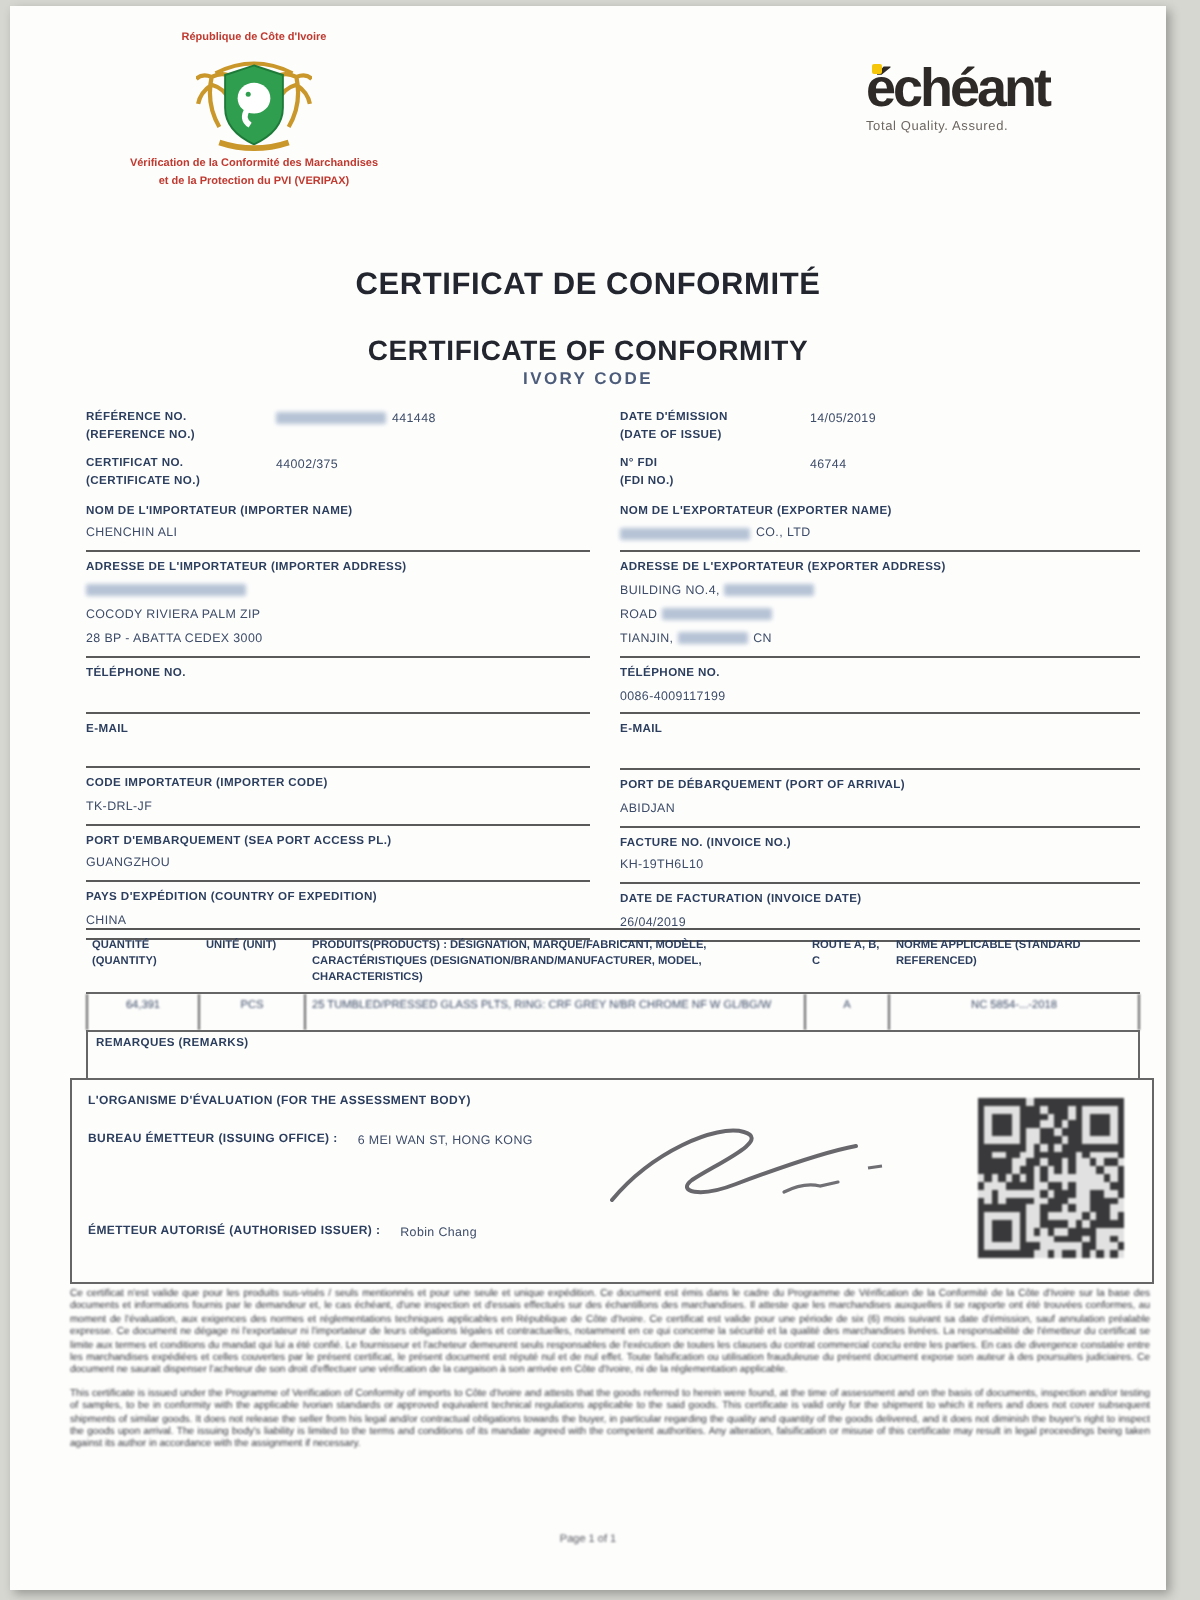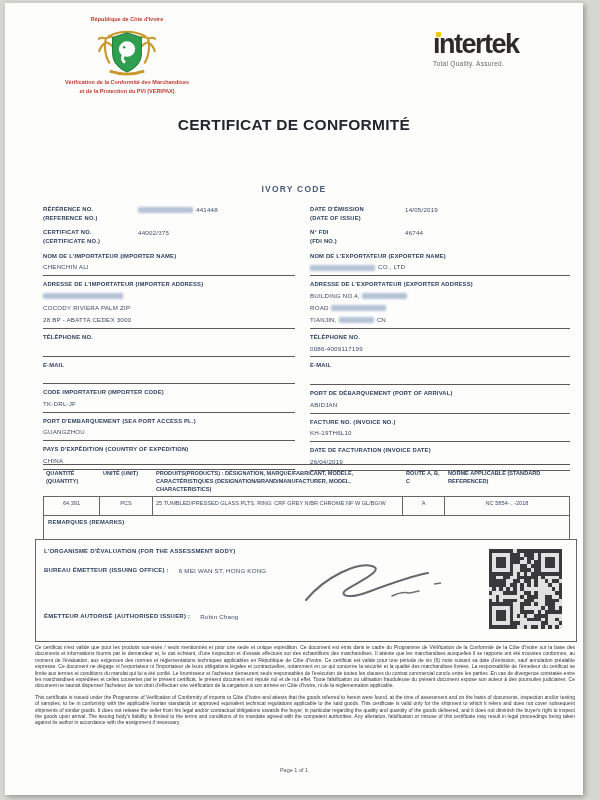--- a/index.html
+++ b/index.html
@@ -10,21 +10,21 @@
   .coat{position:absolute;left:52px;top:12px;width:140px;text-align:center;}
   .coat .cap{font-size:5.5px;font-weight:700;color:#c03a30;filter:blur(.3px);line-height:1.5;}
   .coat svg{display:block;margin:2px auto 1px;}
   .itk{position:absolute;left:428px;top:28px;width:145px;}
   .itk .word{position:relative;font-size:27px;font-weight:700;letter-spacing:-1.5px;color:#2e2a27;line-height:1;filter:blur(.3px);}
   .itk .dot{position:absolute;left:3px;top:1px;width:5px;height:5px;border-radius:1px;background:#f6c60b;}
   .itk .tag{font-size:6.5px;color:#6d6761;margin-top:2px;letter-spacing:.3px;filter:blur(.35px);}
 
   
   .tt{position:absolute;left:0;width:100%;text-align:center;color:#23262e;font-weight:700;filter:blur(.25px);}
-  .t1{top:113px;font-size:15.5px;letter-spacing:.3px;}
+  .t1{top:131px;font-size:15.5px;letter-spacing:.3px;}
   .t1s{top:131px;font-size:9.5px;color:#4c5c7a;letter-spacing:1.2px;}
   .t2{top:164px;font-size:14px;letter-spacing:.3px;}
   .t2s{top:181px;font-size:8.5px;color:#4c5c7a;letter-spacing:1.2px;}
 
   
   .form{position:absolute;top:202px;left:38px;width:527px;font-size:6px;}
   .col{position:absolute;top:0;}
   .colL{left:0;width:252px;}
   .colR{left:267px;width:260px;}
   .lbl{font-weight:700;color:#2c3e5e;font-size:5.8px;letter-spacing:.2px;filter:blur(.3px);line-height:1.5;}
@@ -80,25 +80,26 @@
       <ellipse cx="30" cy="25" rx="8.5" ry="8" fill="#ffffff"></ellipse>
       <path d="M27,30 q-4,6 1,9" fill="none" stroke="#ffffff" stroke-width="3"></path>
       <circle cx="27" cy="23" r="1.3" fill="#2f9e4e"></circle>
       <path d="M12,48 Q30,54 48,48" fill="none" stroke="#c9972a" stroke-width="3"></path>
     </svg>
     <div class="cap">Vérification de la Conformité des Marchandises</div>
     <div class="cap">et de la Protection du PVI (VERIPAX)</div>
   </div>
 
   <div class="itk">
-    <div class="word"><span>ıntertek</span><span class="dot"></span></div>
+    <div class="word"><span>échéant</span><span class="dot"></span></div>
     <div class="tag">Total Quality. Assured.</div>
   </div>
 
   <div class="tt t1">CERTIFICAT DE CONFORMITÉ</div>
+  <div class="tt t2">CERTIFICATE OF CONFORMITY</div>
   <div class="tt t2s">IVORY CODE</div>
 
   <div class="form">
 
     <div class="col colL">
       <div class="pair">
         <div class="lbl"><span>RÉFÉRENCE NO.</span><br><span>(REFERENCE NO.)</span></div>
         <div class="val"><span class="redact w55"></span><span>441448</span></div>
       </div>
       <div class="pair">

